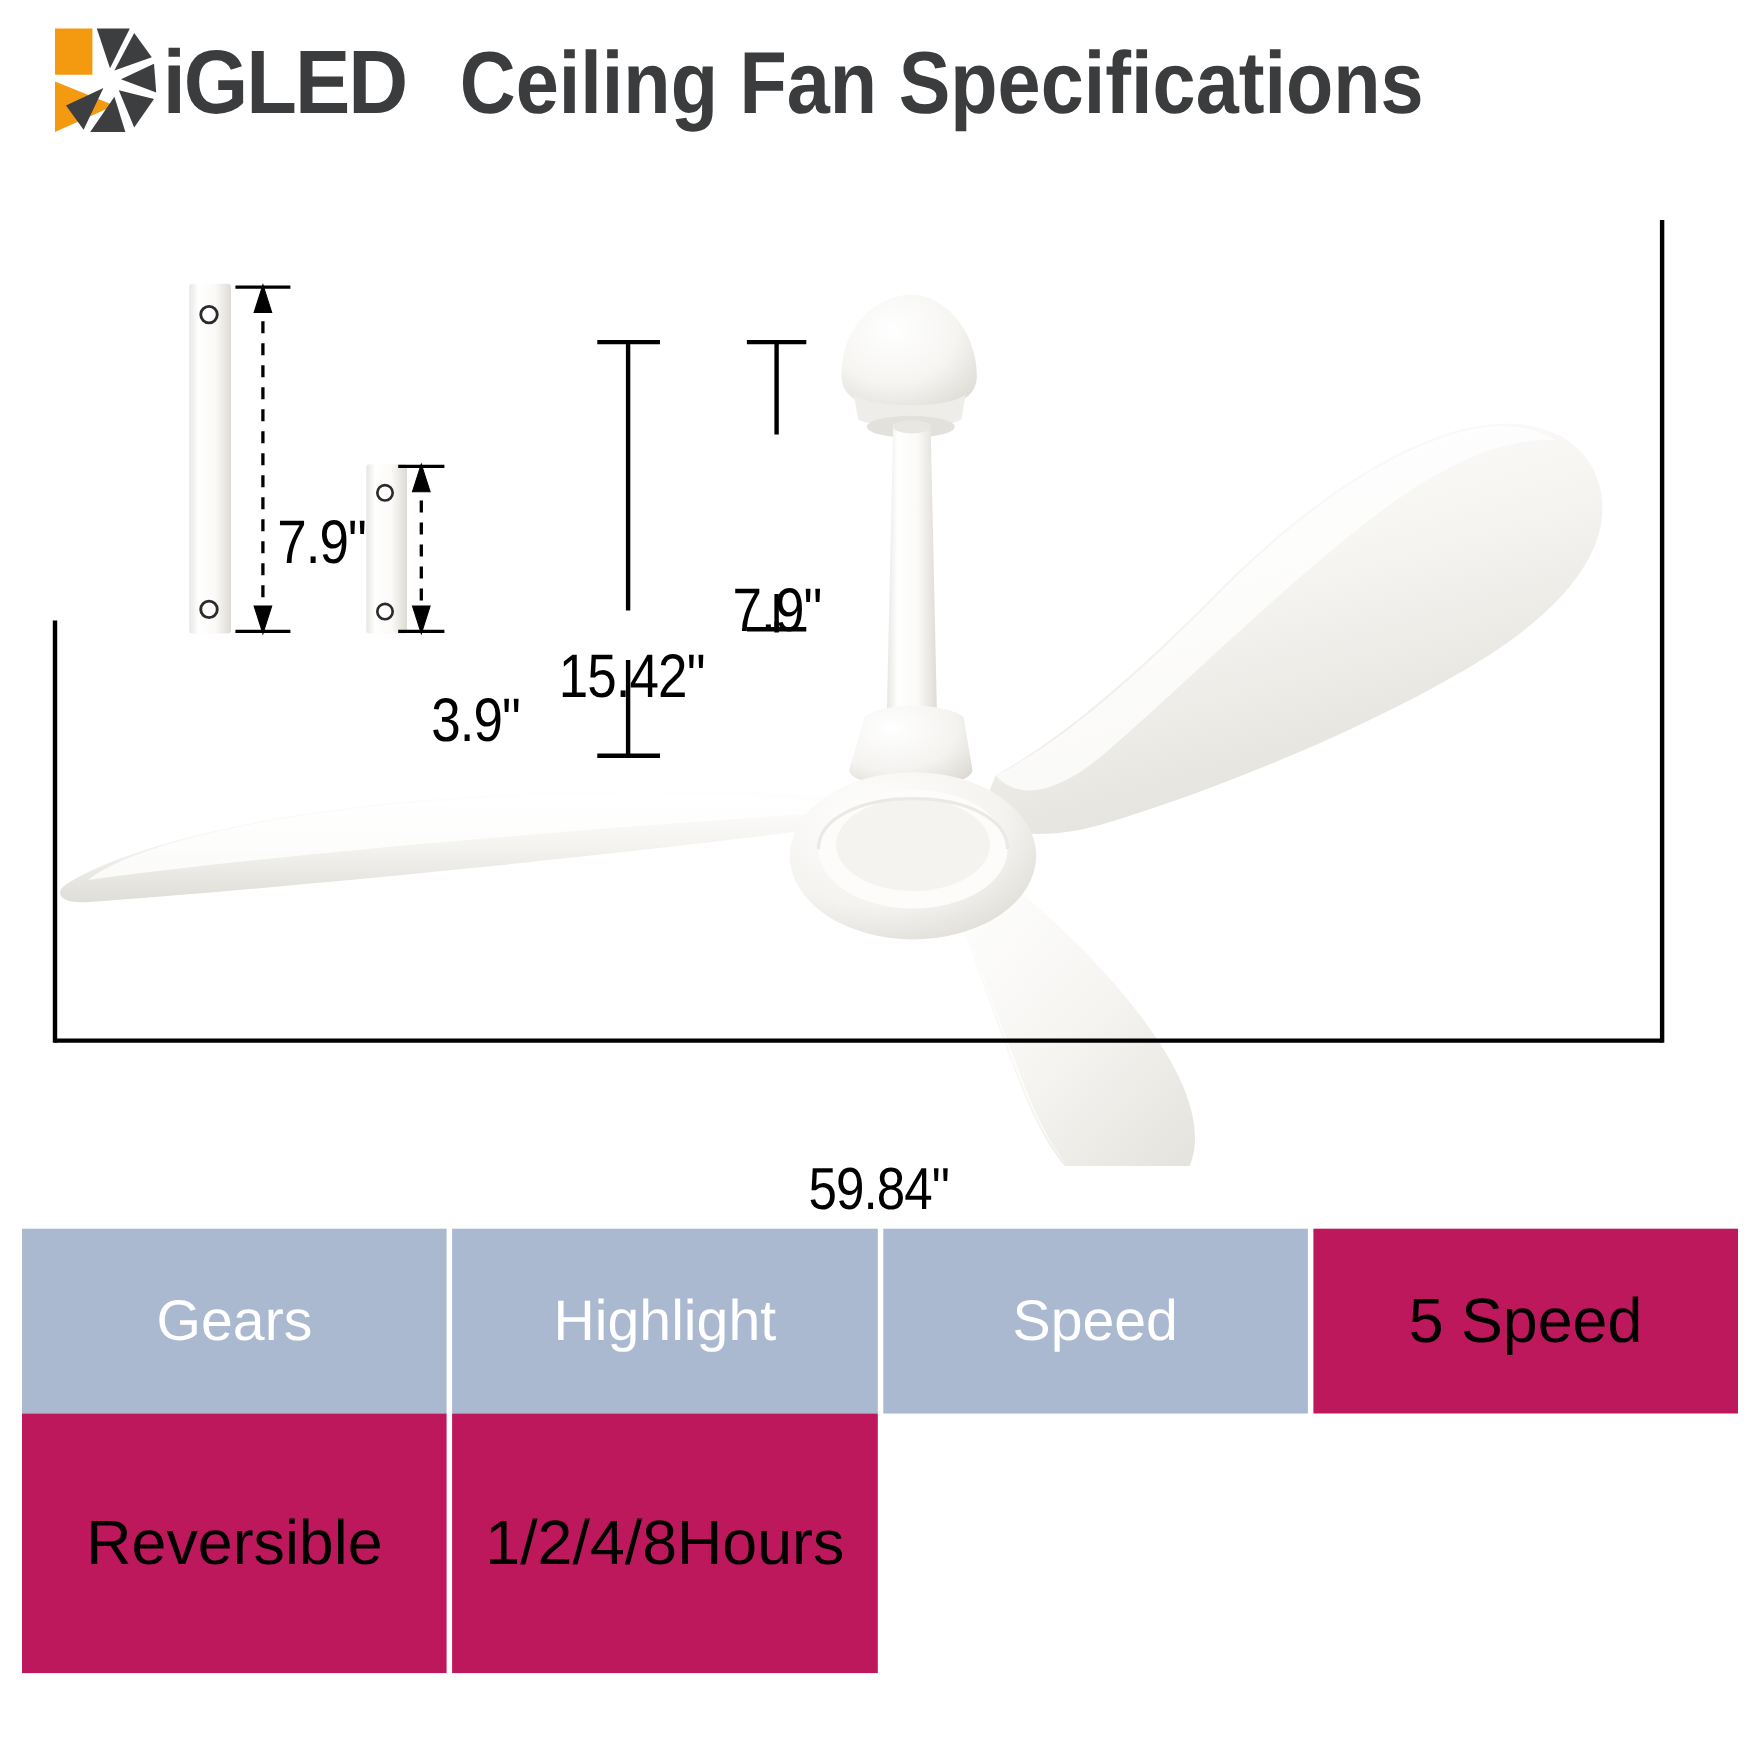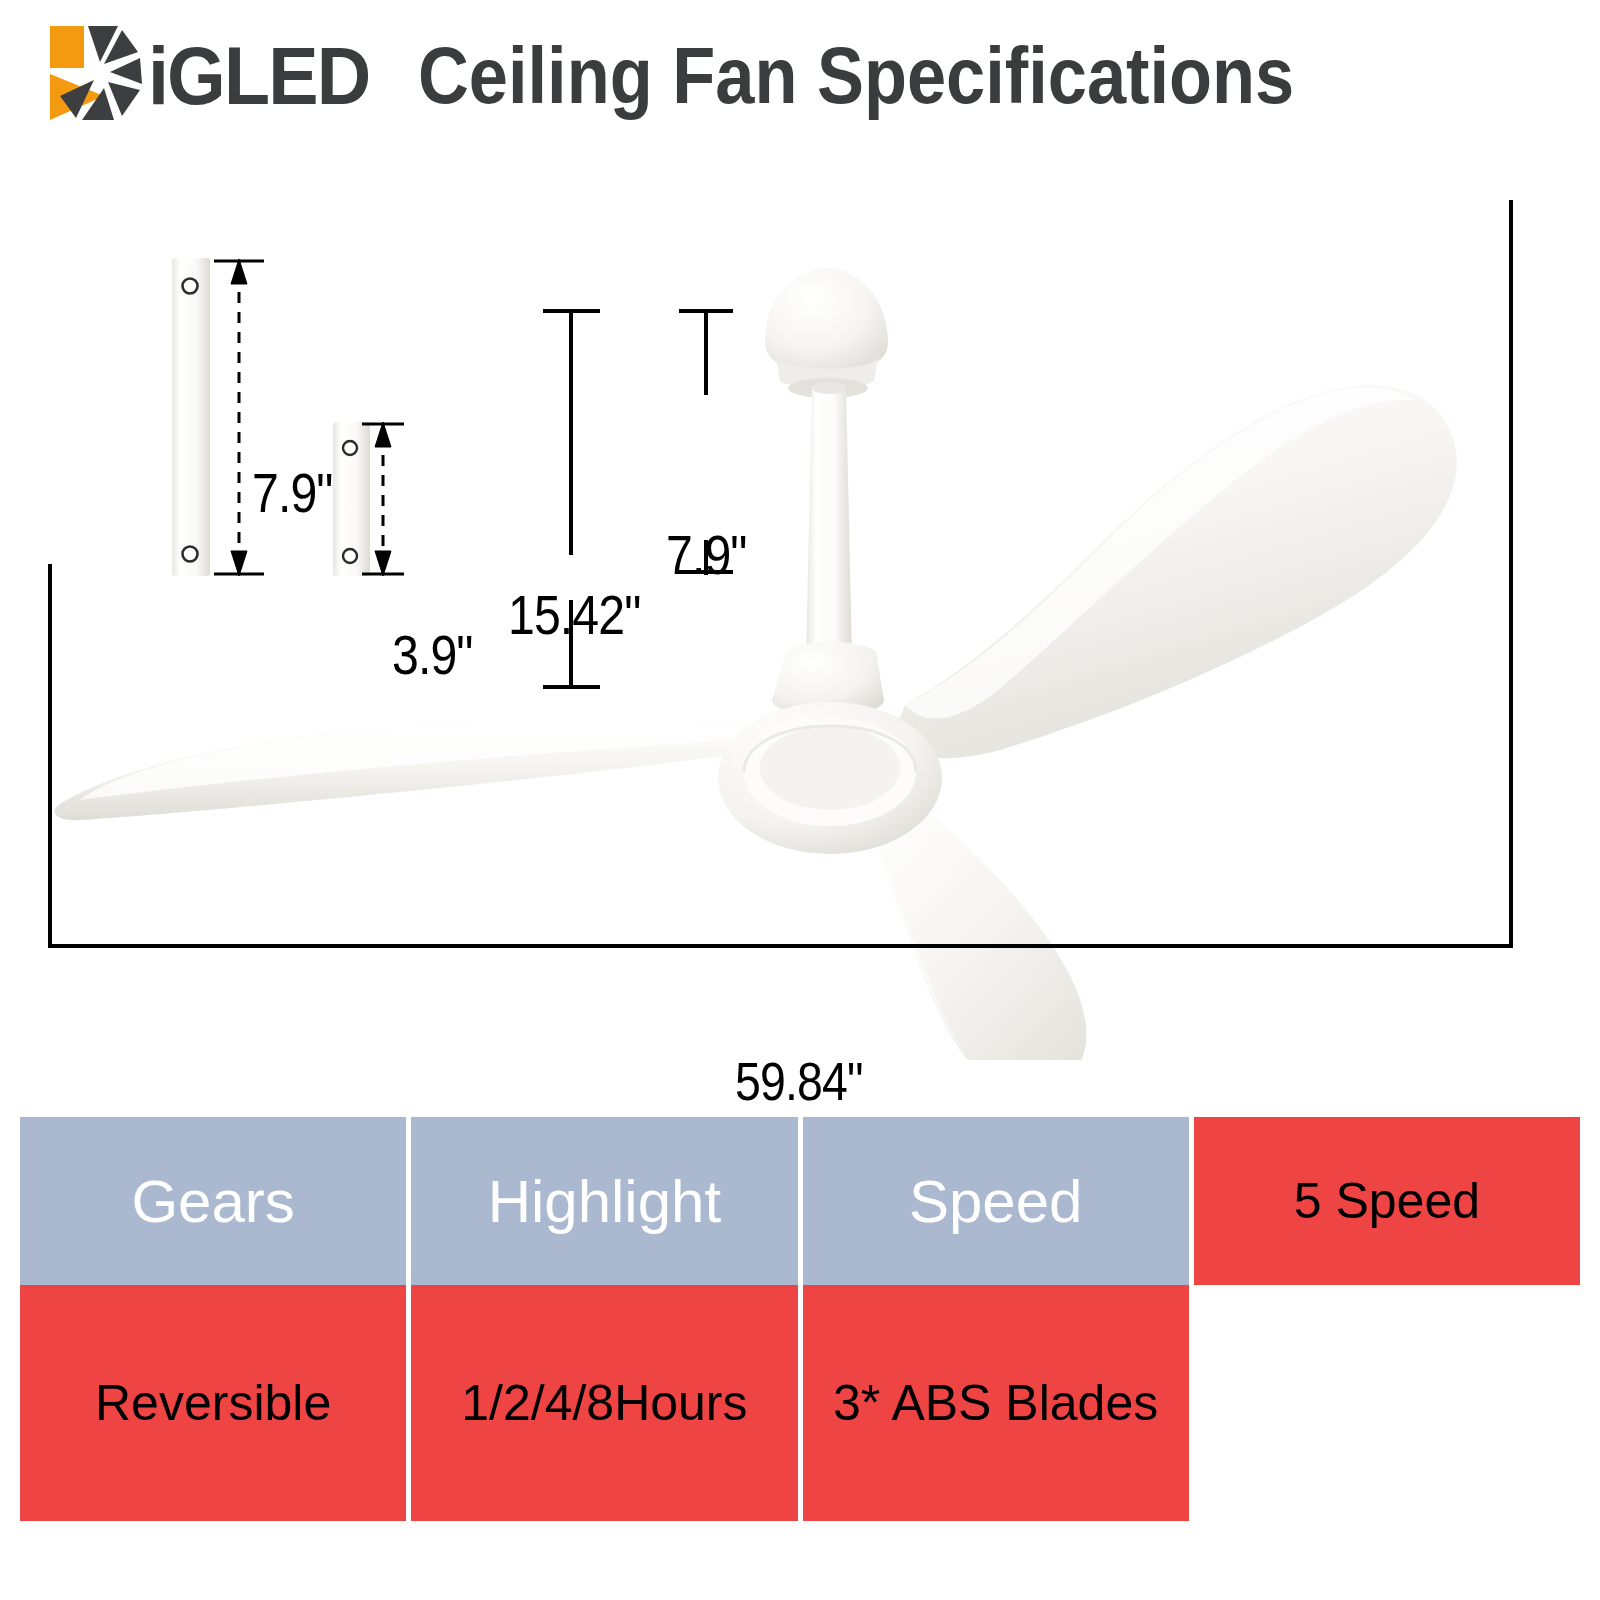--- a/index.html
+++ b/index.html
@@ -100,28 +100,28 @@
   }
   .th-cell, .td-cell {
     display: flex;
     align-items: center;
     justify-content: center;
     text-align: center;
   }
   .th-cell {
     background: #aab8d0;
     color: #ffffff;
-    font-size: 60px;
+    font-size: 52px;
     font-family: "Liberation Sans", sans-serif;
     font-weight: 400;
   }
   .td-cell {
-    background: #ef4444;
+    background: #be185d;
     color: #000000;
-    font-size: 50px;
+    font-size: 57px;
     font-family: "Liberation Sans Narrow", "Liberation Sans", sans-serif;
     font-weight: 400;
   }
 </style>
 </head>
 <body>
 
 <div id="header">
 
   <svg id="brand-logo" viewBox="0 0 102 102">
@@ -282,14 +282,13 @@
 </div>
 
 <div id="spec-table">
   <div class="th-cell">Gears</div>
   <div class="th-cell">Highlight</div>
   <div class="th-cell">Speed</div>
 
   <div class="td-cell">5 Speed</div>
   <div class="td-cell">Reversible</div>
   <div class="td-cell">1/2/4/8Hours</div>
-  <div class="td-cell">3* ABS Blades</div>
 </div>
 
 </body></html>

